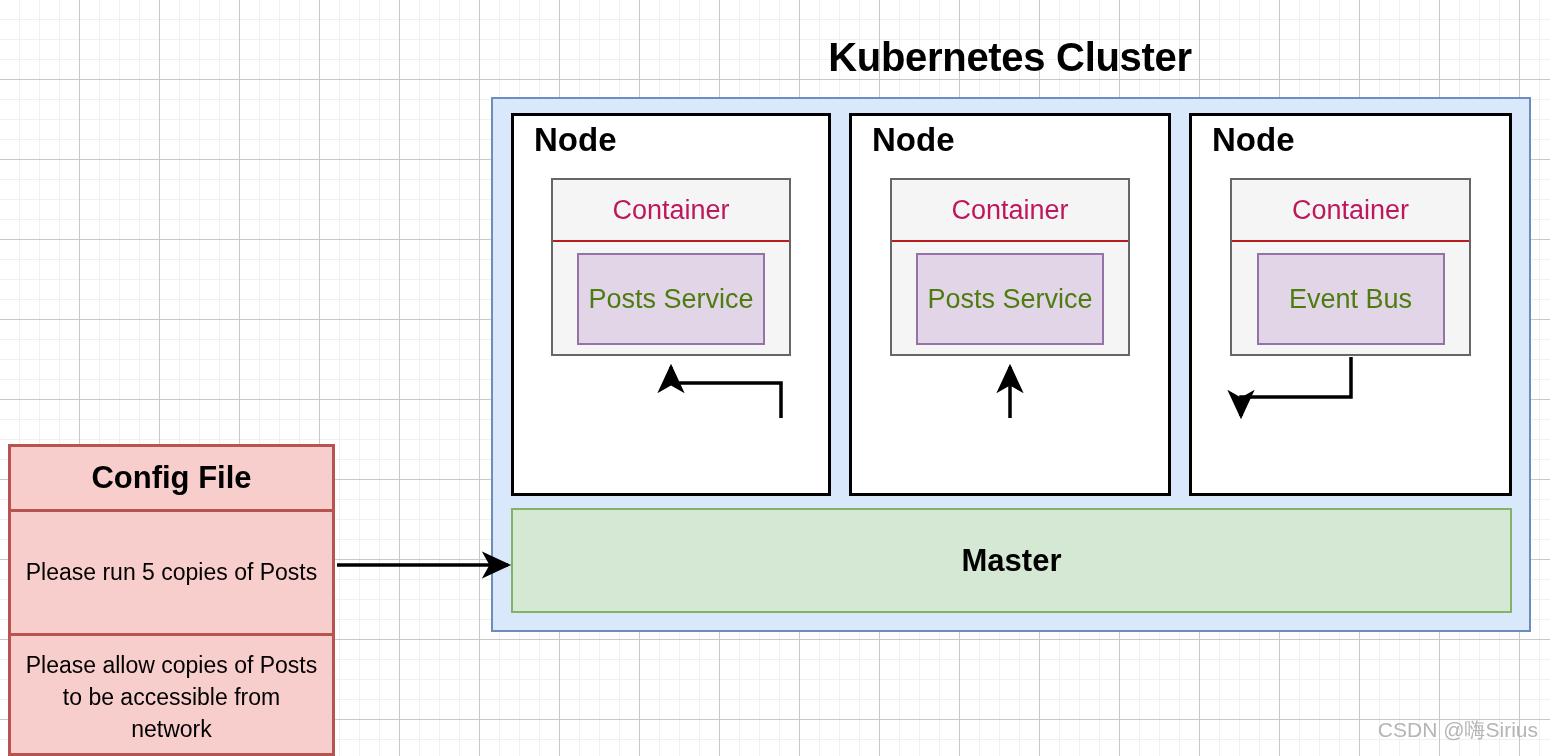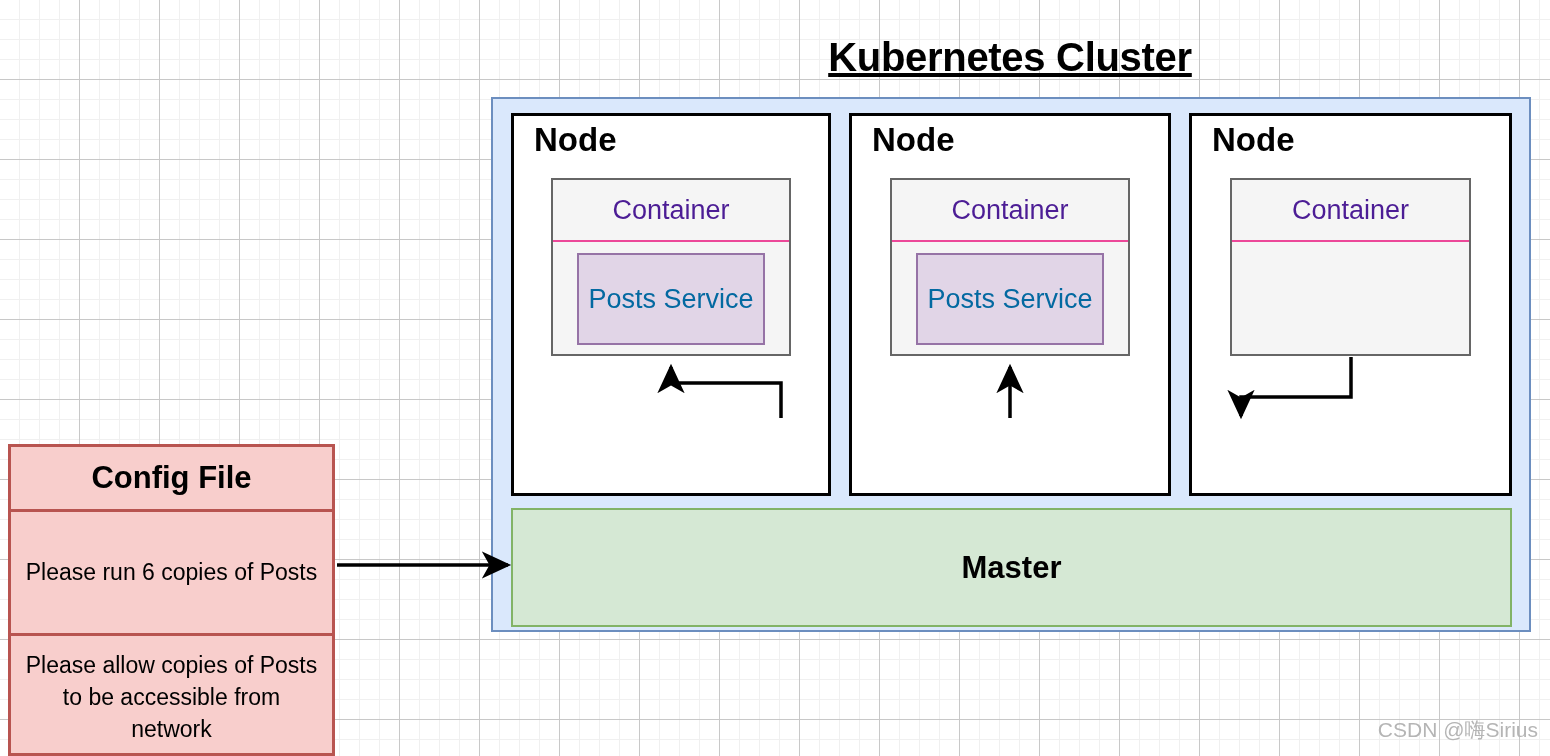--- a/index.html
+++ b/index.html
@@ -24,21 +24,20 @@
   }
 
   .abs { position: absolute; box-sizing: border-box; }
 
   
   #cluster-title {
     left: 660px; top: 30px; width: 700px; height: 55px;
     display: flex; align-items: center; justify-content: center;
     font-size: 40px; font-weight: bold; color: #000000;
     letter-spacing: -0.3px;
-    text-decoration: underline;
   }
 
   
   #cluster-box {
     left: 491px; top: 97px; width: 1040px; height: 535px;
     background: #dae8fc;
     border: 2px solid #6c8ebf;
   }
 
   
@@ -62,52 +61,52 @@
     top: 178px; height: 178px;
     background: #f5f5f5;
     border: 2px solid #666666;
   }
   #container-1 { left: 551px; width: 240px; }
   #container-2 { left: 890px; width: 240px; }
   #container-3 { left: 1230px; width: 241px; }
 
   .container-header {
     height: 60px;
-    border-bottom: 2px solid #ec4899;
-    display: flex; align-items: center; justify-content: center;
-    font-size: 27px; color: #4c1d95;
+    border-bottom: 2px solid #b91c1c;
+    display: flex; align-items: center; justify-content: center;
+    font-size: 27px; color: #be185d;
   }
   .container-body {
     height: 114px;
     display: flex; align-items: center; justify-content: center;
   }
 
   .service-box {
     width: 184px; height: 88px;
     background: #e1d5e7;
     border: 2px solid #9673a6;
     display: flex; align-items: center; justify-content: center;
     text-align: center;
-    font-size: 27px; color: #0369a1;
+    font-size: 27px; color: #4d7c0f;
     line-height: 1.22;
   }
 
   
   #message-bar {
     left: 551px; top: 419px; width: 921px; height: 56px;
     background: #f5f5f5;
     border: 2px solid #666666;
     display: flex; align-items: center; justify-content: center;
     font-size: 27px; color: #333333;
     z-index: 5;
   }
 
   
   #master-box {
-    left: 511px; top: 508px; width: 1001px; height: 119px;
+    left: 511px; top: 508px; width: 1001px; height: 105px;
     background: #d5e8d4;
     border: 2px solid #82b366;
     display: flex; align-items: center; justify-content: center;
     font-size: 31px; font-weight: bold; color: #000000;
   }
 
   
   #config-box {
     left: 8px; top: 444px; width: 327px; height: 312px;
     background: #f8cecc;
@@ -170,28 +169,31 @@
     <div class="container-body">
       <div class="service-box">Posts Service</div>
     </div>
   </div>
 
   <div class="abs node-box" id="node-3">
     <div class="node-label">Node</div>
   </div>
   <div class="abs container-box" id="container-3">
     <div class="container-header">Container</div>
+    <div class="container-body">
+      <div class="service-box">Event Bus</div>
+    </div>
   </div>
 
 
   <div class="abs" id="master-box">Master</div>
 
   <div class="abs" id="config-box">
     <div id="config-title">Config File</div>
-    <div class="config-row" id="config-row-1">Please run 6 copies of Posts</div>
+    <div class="config-row" id="config-row-1">Please run 5 copies of Posts</div>
     <div class="config-row" id="config-row-2">Please allow copies of Posts to be accessible from network</div>
   </div>
 
   <svg class="abs" id="arrows-layer" viewBox="0 0 1550 756" width="1550" height="756">
     <defs>
       <marker id="arrowhead" markerWidth="9" markerHeight="9" refX="7.5" refY="4.5" orient="auto" markerUnits="strokeWidth">
         <path d="M0,0.6 L8.4,4.5 L0,8.4 L2.2,4.5 Z" fill="#000000"></path>
       </marker>
     </defs>
 

